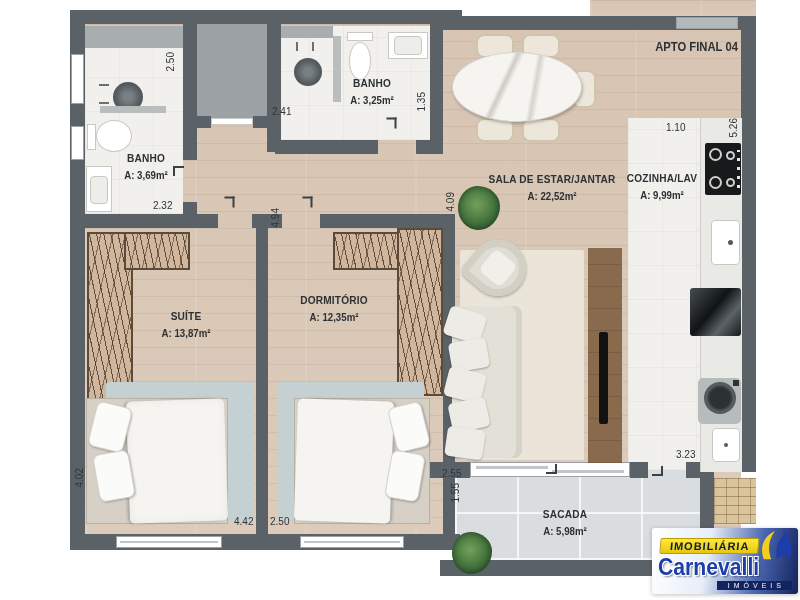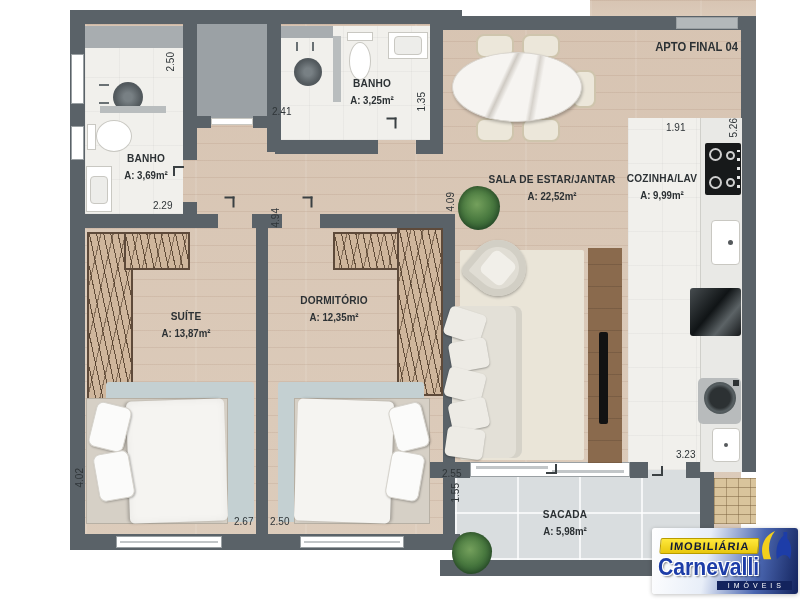--- a/index.html
+++ b/index.html
@@ -232,29 +232,29 @@
   <div class="room-label" style="left:334px;top:294px;">
     <div class="rl-name">DORMITÓRIO</div>
     <div class="rl-area">A: 12,35m²</div>
   </div>
   <div class="room-label" style="left:565px;top:508px;">
     <div class="rl-name">SACADA</div>
     <div class="rl-area">A: 5,98m²</div>
   </div>
 
   <span class="dim v" style="left:165px;top:52px;">2.50</span>
-  <span class="dim" style="left:153px;top:200px;">2.29</span>
+  <span class="dim" style="left:153px;top:200px;">2.32</span>
   <span class="dim" style="left:272px;top:106px;">2.41</span>
   <span class="dim v" style="left:416px;top:92px;">1.35</span>
   <span class="dim v" style="left:270px;top:208px;">4.94</span>
   <span class="dim v" style="left:445px;top:192px;">4.09</span>
-  <span class="dim" style="left:666px;top:122px;">1.91</span>
+  <span class="dim" style="left:666px;top:122px;">1.10</span>
   <span class="dim v" style="left:728px;top:118px;">5.26</span>
   <span class="dim v" style="left:74px;top:468px;">4.02</span>
-  <span class="dim" style="left:234px;top:516px;">2.67</span>
+  <span class="dim" style="left:234px;top:516px;">4.42</span>
   <span class="dim" style="left:270px;top:516px;">2.50</span>
   <span class="dim" style="left:442px;top:456px;margin-top:12px;">2.55</span>
   <span class="dim v" style="left:450px;top:483px;">1.55</span>
   <span class="dim" style="left:676px;top:449px;">3.23</span>
 
   <div id="logo">
     <svg class="logo-house" width="38" height="32" viewBox="0 0 40 34">
       <path d="M8 31 C3 17 9 6 20 1 C13 10 12 21 16 31 Z" fill="#f2cf1d"></path>
       <path d="M22 31 C20 18 24 10 29 6 L29 2 L33 2 L33 9 C38 14 38 23 36 31 C33 25 27 25 22 31 Z" fill="#1d3da8"></path>
     </svg>

